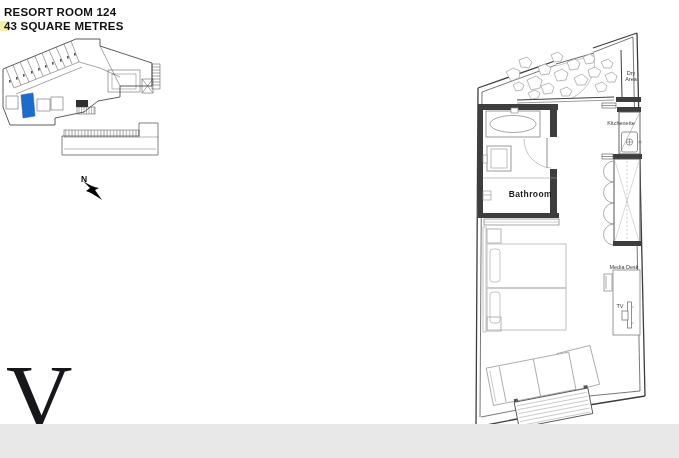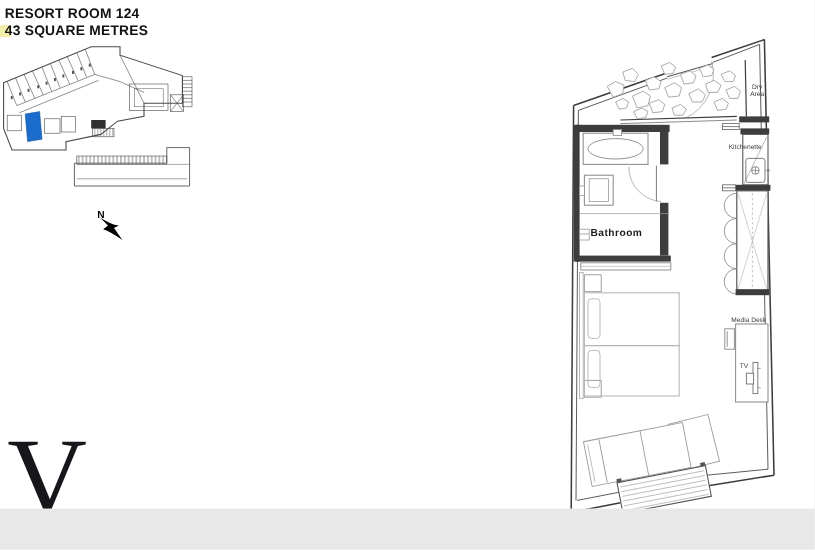--- a/index.html
+++ b/index.html
@@ -3,21 +3,21 @@
 <meta charset="utf-8">
 <style>
   html,body{margin:0;padding:0;background:#e8e8e8;}
   .page{position:relative;width:679px;height:424px;background:#ffffff;overflow:hidden;
         font-family:"Liberation Sans",sans-serif;}
   .title-block{position:absolute;left:4px;top:6px;z-index:3;}
   .title-line{font-size:11.5px;font-weight:bold;color:#111;line-height:13.5px;letter-spacing:.2px;white-space:pre;}
   .hl-artifact{position:absolute;left:0px;top:21px;width:9px;height:10px;background:#f2edaa;z-index:2;}
   .plan-svg{position:absolute;left:0;top:0;z-index:1;}
   .plan-label{position:absolute;z-index:4;color:#3a3a3a;font-size:5.5px;line-height:6px;text-align:center;letter-spacing:0;}
-  .bathroom-label{position:absolute;z-index:4;color:#1c1c1c;font-weight:bold;font-size:8.5px;letter-spacing:.4px;text-align:left;}
+  .bathroom-label{position:absolute;z-index:4;color:#1c1c1c;font-weight:bold;font-size:8.5px;letter-spacing:.4px;text-align:right;}
   .north{position:absolute;left:78px;top:174px;width:30px;height:32px;z-index:4;}
   .north-n{position:absolute;left:3px;top:0px;font-size:8.5px;font-weight:bold;color:#000;}
   .north-svg{position:absolute;left:0px;top:6px;}
   .logo-v{position:absolute;left:6px;top:351px;z-index:4;font-family:"Liberation Serif",serif;
           font-size:92px;line-height:92px;color:#17171b;}
   .logo-tag{position:absolute;left:2px;top:438px;z-index:4;font-size:13.5px;color:#6d28d9;letter-spacing:.4px;}
 </style>
 </head>
 <body>
 

